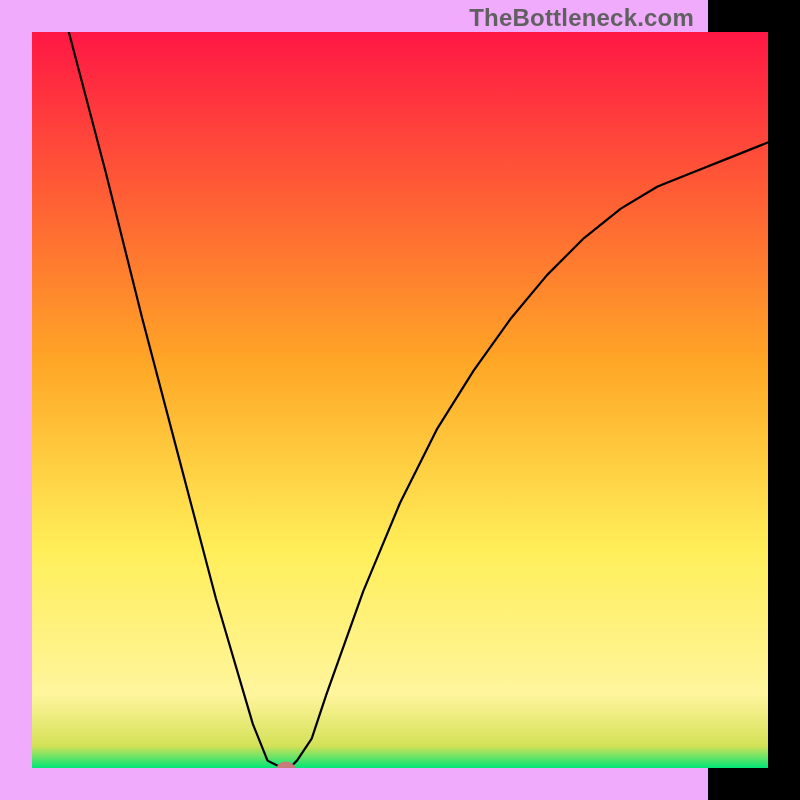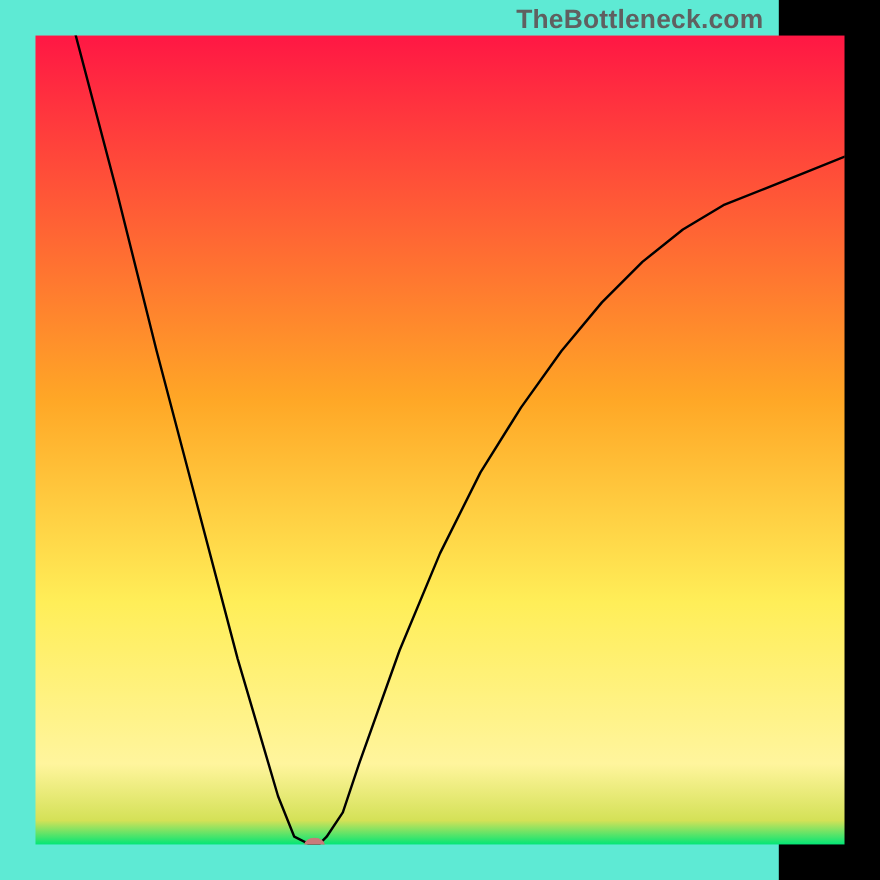--- a/index.html
+++ b/index.html
@@ -1,21 +1,21 @@
 <!DOCTYPE html>
 <html><head>
 <meta charset="utf-8">
 <style>
   * { margin: 0; padding: 0; box-sizing: border-box; }
   html, body { width: 800px; height: 800px; overflow: hidden; background: #000; }
   .frame {
     position: relative;
     width: 708px;
     height: 800px;
-    background: #5eead4;
+    background: #f0abfc;
   }
   .watermark {
     position: absolute;
     top: 4px;
     right: 14px;
     font-family: Arial, Helvetica, sans-serif;
     font-size: 24px;
     font-weight: 600;
     color: #606060;
     letter-spacing: 0.2px;

